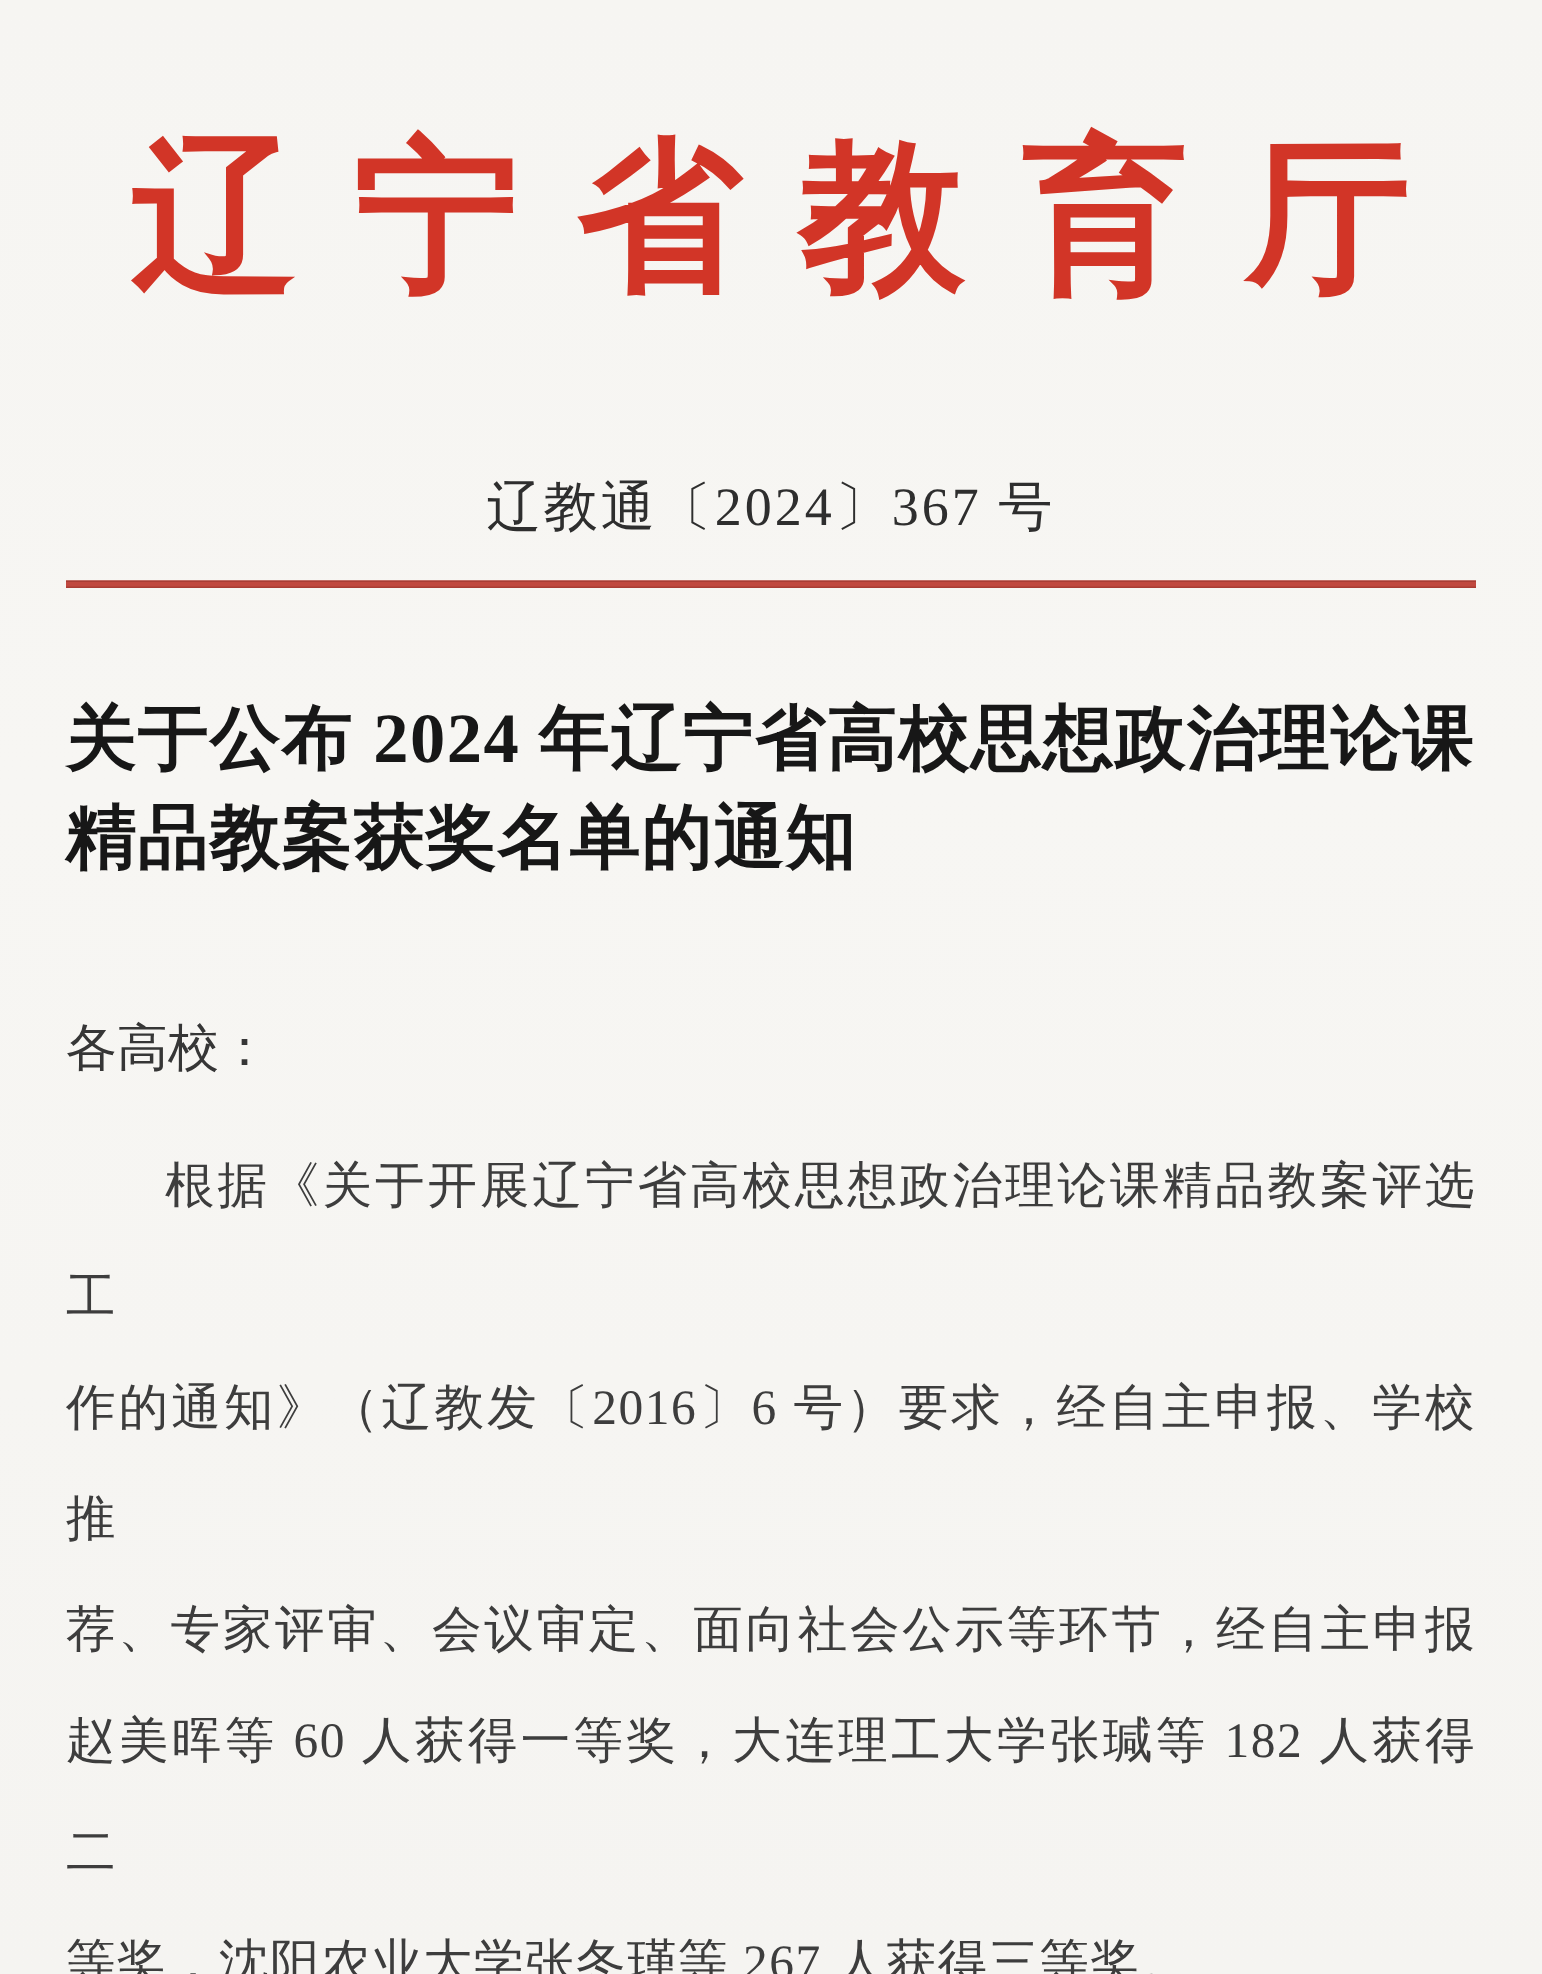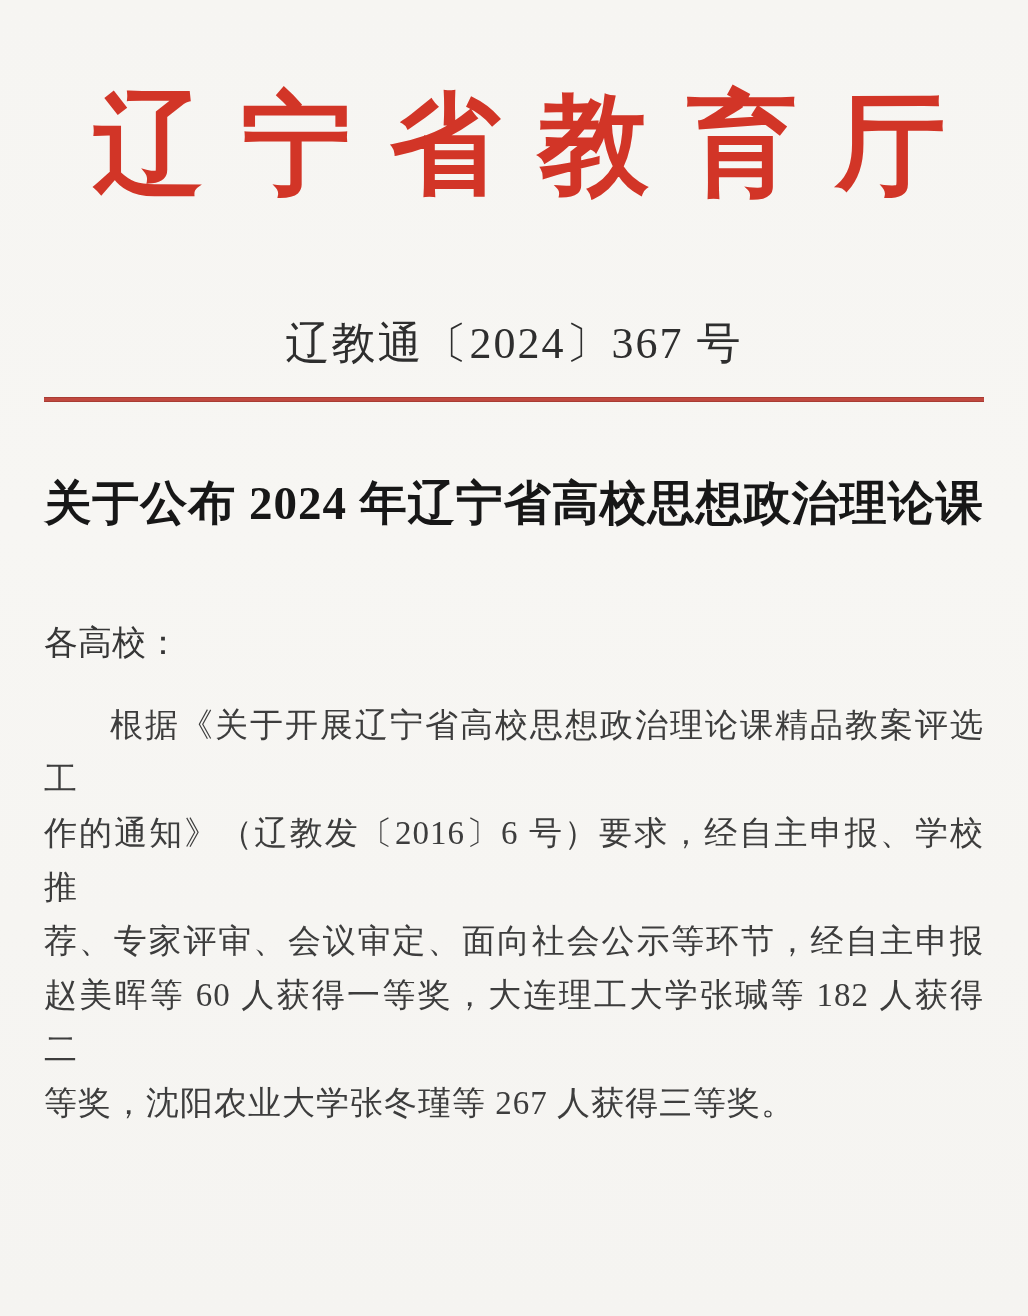--- a/index.html
+++ b/index.html
@@ -18,67 +18,66 @@
     height: 1316px;
     box-sizing: border-box;
     padding: 0 44px;
     overflow: hidden;
     background: linear-gradient(180deg, #f6f5f2 0%, #f7f6f3 40%, #f5f4f1 100%);
   }
   .agency {
     margin-top: 76px;
     height: 138px;
     line-height: 138px;
-    text-align: right;
+    text-align: center;
     font-size: 110px;
     font-weight: 700;
     color: #d23527;
     letter-spacing: 0.35em;
     text-indent: 0.35em; 
     white-space: nowrap;
   }
   .docnum {
     margin-top: 100px;
     text-align: center;
-    font-size: 44px;
+    font-size: 36px;
     letter-spacing: 2px;
     color: #2e2e2e;
   }
   .redline {
     margin-top: 24px;
     height: 5px;
     background: #c0483f;
     border-top: 1px solid #a93c34;
     border-bottom: 1px solid #a93c34;
     box-sizing: border-box;
   }
   .title {
     margin: 68px 0 0 0;
-    text-align: center;
     font-size: 47px;
     font-weight: 700;
     line-height: 66px;
     letter-spacing: 1px;
     color: #171717;
   }
   .title .title-line {
     display: block;
   }
   .salutation {
     margin-top: 84px;
     font-size: 34px;
     color: #363636;
   }
   .bodytext {
     margin-top: 32px;
     color: #3d3d3d;
   }
   .body-line {
     font-size: 33px;
-    line-height: 54px;
+    line-height: 74px;
     text-align: justify;
     text-align-last: justify;
     letter-spacing: 1px;
   }
   .body-line.indent {
     text-indent: 2em;
   }
   .body-line.para-end {
     text-align-last: left;
   }
@@ -89,20 +88,21 @@
 <div class="page">
 
   <div class="agency">辽宁省教育厅</div>
 
   <div class="docnum">辽教通〔2024〕367 号</div>
 
   <div class="redline"></div>
 
   <h1 class="title">
     <span class="title-line">关于公布 2024 年辽宁省高校思想政治理论课</span>
+    <span class="title-line">精品教案获奖名单的通知</span>
   </h1>
 
   <div class="salutation">各高校：</div>
 
   <div class="bodytext">
     <div class="body-line indent">根据《关于开展辽宁省高校思想政治理论课精品教案评选工</div>
     <div class="body-line">作的通知》（辽教发〔2016〕6 号）要求，经自主申报、学校推</div>
     <div class="body-line">荐、专家评审、会议审定、面向社会公示等环节，经自主申报</div>
     <div class="body-line">赵美晖等 60 人获得一等奖，大连理工大学张瑊等 182 人获得二</div>
     <div class="body-line para-end">等奖，沈阳农业大学张冬瑾等 267 人获得三等奖。</div>

